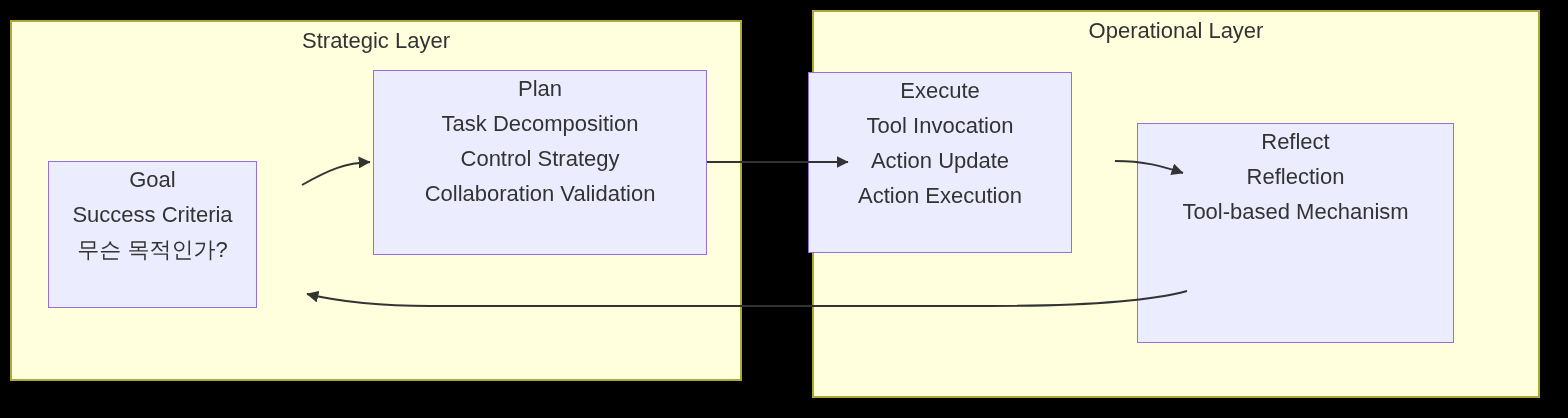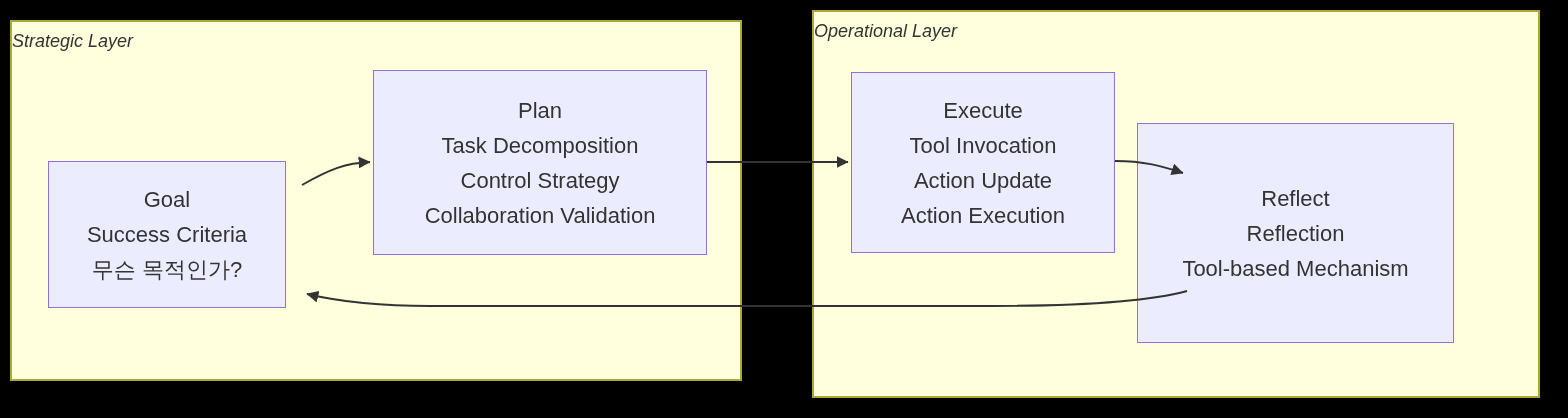--- a/index.html
+++ b/index.html
@@ -25,38 +25,37 @@
   .cluster {
     position: absolute;
     background: var(--cluster-fill);
     border: 2px solid var(--cluster-border);
   }
   #cluster-strategic { left: 10px; top: 20px; width: 732px; height: 361px; }
   #cluster-operational { left: 812px; top: 10px; width: 728px; height: 388px; }
   .cluster-label {
     position: absolute;
     top: 6px; left: 0; right: 0;
-    font-size: 18px;
+    text-align: center;
+    font-size: 22px;
     line-height: 26px;
     color: var(--text);
     white-space: nowrap;
-    font-style: italic;
   }
   .node {
     position: absolute;
     background: var(--node-fill);
     border: 1.5px solid var(--node-border);
     display: flex;
     flex-direction: column;
-    justify-content: center;
     align-items: center;
   }
-  #node-goal    { left: 48px;   top: 161px; width: 238px; height: 147px; }
+  #node-goal    { left: 48px;   top: 161px; width: 209px; height: 147px; }
   #node-plan    { left: 373px;  top: 70px;  width: 334px; height: 185px; }
-  #node-execute { left: 851px;  top: 72px;  width: 264px; height: 181px; }
+  #node-execute { left: 808px;  top: 72px;  width: 264px; height: 181px; }
   #node-reflect { left: 1137px; top: 123px; width: 317px; height: 220px; }
   .node .line {
     font-size: 22px;
     line-height: 35px;
     text-align: center;
     white-space: nowrap;
     color: var(--text);
   }
   svg.edges {
     position: absolute;

